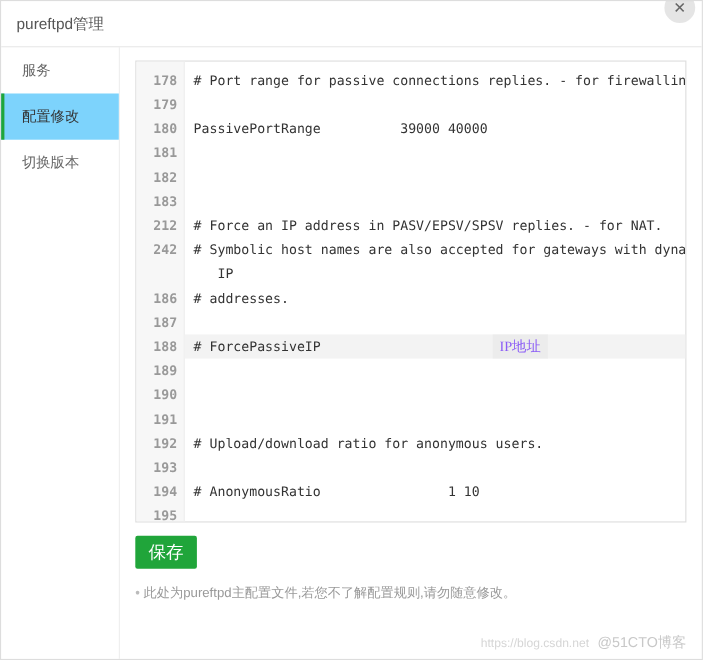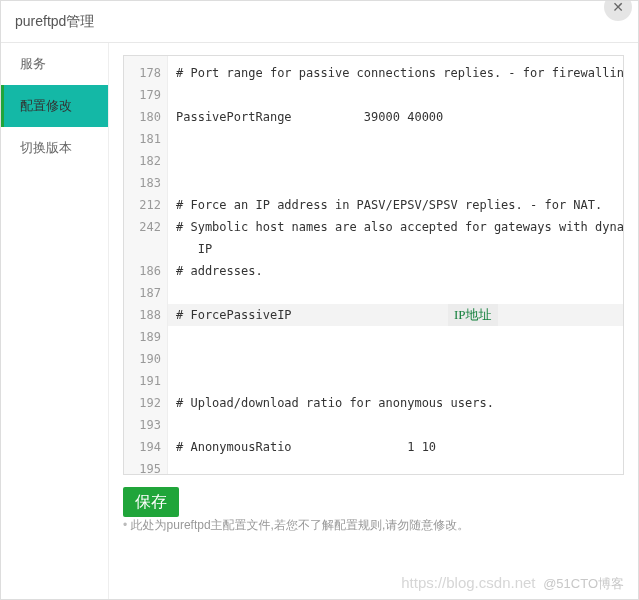--- a/index.html
+++ b/index.html
@@ -4,36 +4,36 @@
   <style>
     * { margin: 0; padding: 0; box-sizing: border-box; }
     body { font-family: "Microsoft YaHei", Arial, sans-serif; font-size: 13px; background: #fff; color: #333; }
     .window { width: 639px; height: 600px; border: 1px solid #ddd; position: relative; overflow: hidden; background: #fff; }
     .titlebar { height: 42px; border-bottom: 1px solid #e8e8e8; display: flex; align-items: center; padding: 0 14px; position: relative; }
     .titlebar .title { font-size: 14px; color: #555; }
     .close-btn { position: absolute; right: 6px; top: -8px; width: 28px; height: 28px; border-radius: 50%; background: rgba(80,80,80,0.15); display: flex; align-items: center; justify-content: center; cursor: pointer; color: #666; font-size: 14px; }
     .body { display: flex; height: calc(100% - 42px); }
     .sidebar { width: 108px; border-right: 1px solid #eee; }
     .sidebar-item { padding: 12px 16px; font-size: 13px; color: #666; cursor: pointer; border-left: 3px solid transparent; }
-    .sidebar-item.active { border-left-color: #20a53a; color: #333; background: #14b8a6; }
+    .sidebar-item.active { border-left-color: #20a53a; color: #333; background: #7dd3fc; }
     .main { flex: 1; padding: 12px 14px 10px 14px; display: flex; flex-direction: column; overflow: hidden; }
     .hint { font-size: 12px; color: #888; margin-bottom: 10px; }
     .editor { border: 1px solid #ddd; height: 420px; overflow: hidden; font-family: Consolas, Menlo, monospace; font-size: 12px; }
     .editor-inner { display: flex; height: 100%; }
     .gutter { background: #f7f7f7; text-align: right; padding: 6px 6px; color: #999; user-select: none; border-right: 1px solid #eee; min-width: 44px; }
-    .gutter .ln { height: 22px; line-height: 22px; }
+    .gutter .ln { height: 22px; line-height: 22px; font-weight: bold; }
     .code { flex: 1; padding: 6px 0; position: relative; }
     .code-line { height: 22px; line-height: 22px; padding-left: 8px; white-space: pre; color: #333; position: relative; }
     .code-line.hl { background: #f3f3f3; }
-    .annot { position: absolute; left: 280px; top: 0; color: #15803d; font-family: "Microsoft YaHei"; font-size: 13px; background: rgba(230,230,230,0.5); padding: 0 6px; }
+    .annot { position: absolute; left: 280px; top: 0; color: #8b5cf6; font-family: "Microsoft YaHei"; font-size: 13px; background: rgba(230,230,230,0.5); padding: 0 6px; }
     .save-btn { margin-top: 12px; width: 56px; height: 30px; background: #20a53a; color: #fff; border: none; border-radius: 2px; font-size: 16px; cursor: pointer; }
-    .footnote { color: #999; font-size: 12px; }
+    .footnote { margin-top: 14px; color: #999; font-size: 12px; }
     .footnote::before { content: "• "; color: #bbb; }
     .watermark { position: absolute; right: 14px; bottom: 6px; color: #c8c8c8; font-size: 13px; pointer-events: none; }
-    .watermark .sub { font-size: 15px; color: #d6d6d6; margin-right: 4px; }
+    .watermark .sub { font-size: 11px; color: #d6d6d6; margin-right: 4px; }
   </style>
 </head>
 <body>
 
 <div class="window">
   <div class="titlebar">
     <div class="title">pureftpd管理</div>
     <div class="close-btn">
       <span>✕</span>
     </div>

